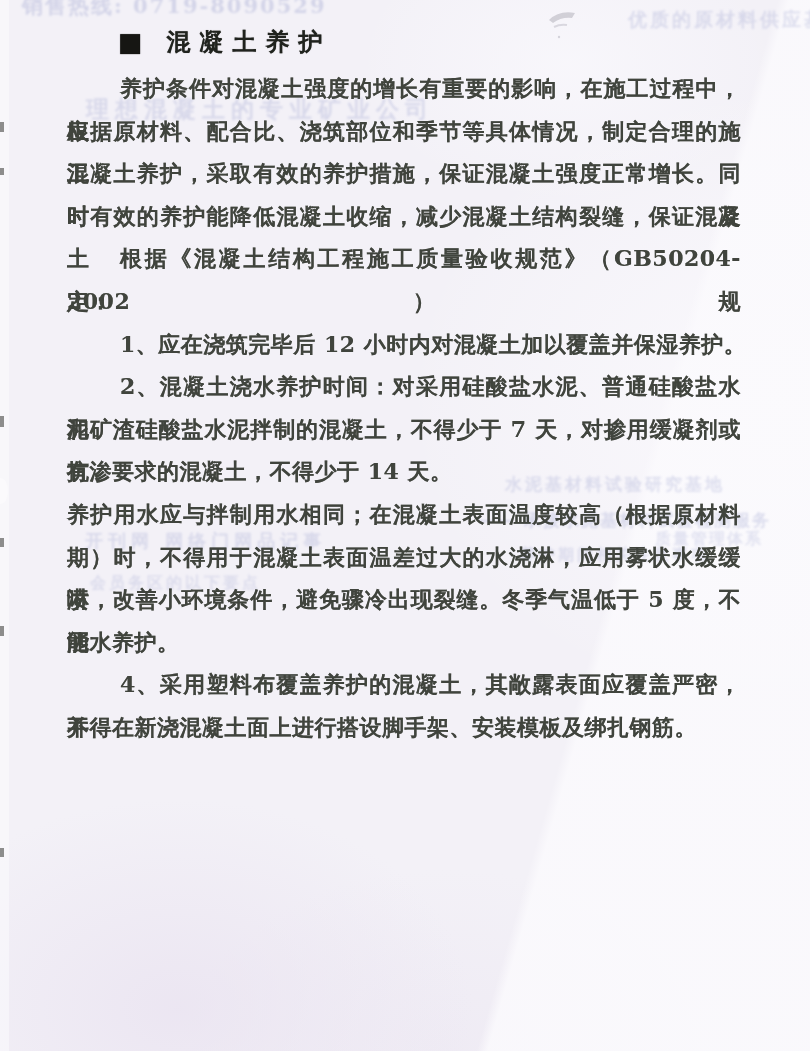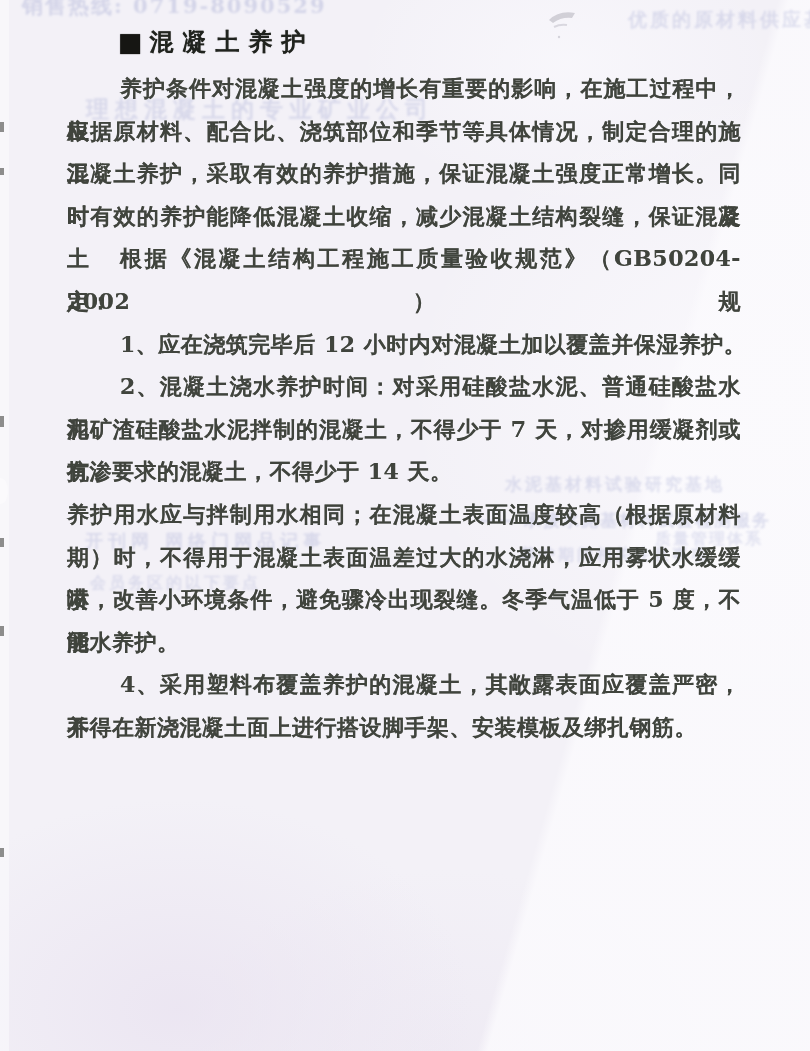--- a/index.html
+++ b/index.html
@@ -53,21 +53,21 @@
   .heading {
     position: absolute; left: 118px; top: 26px;
     display: flex; align-items: center;
     color: #1f221d;
   }
   .bullet {
     font-size: 26px; line-height: 26px; color: #161613;
     text-shadow: 0 0 1px rgba(20,20,20,0.8);
   }
   .heading-text {
-    margin-left: 7px;
+    margin-left: 24px;
     font-size: 24px; font-weight: bold; letter-spacing: 9px;
     color: #20231e;
     text-shadow: 0 0 0.7px rgba(30,33,28,0.65);
   }
 
   
   .doc-body {
     position: absolute; left: 67px; top: 67px; width: 674px;
     color: #40443d;
     font-weight: bold;

